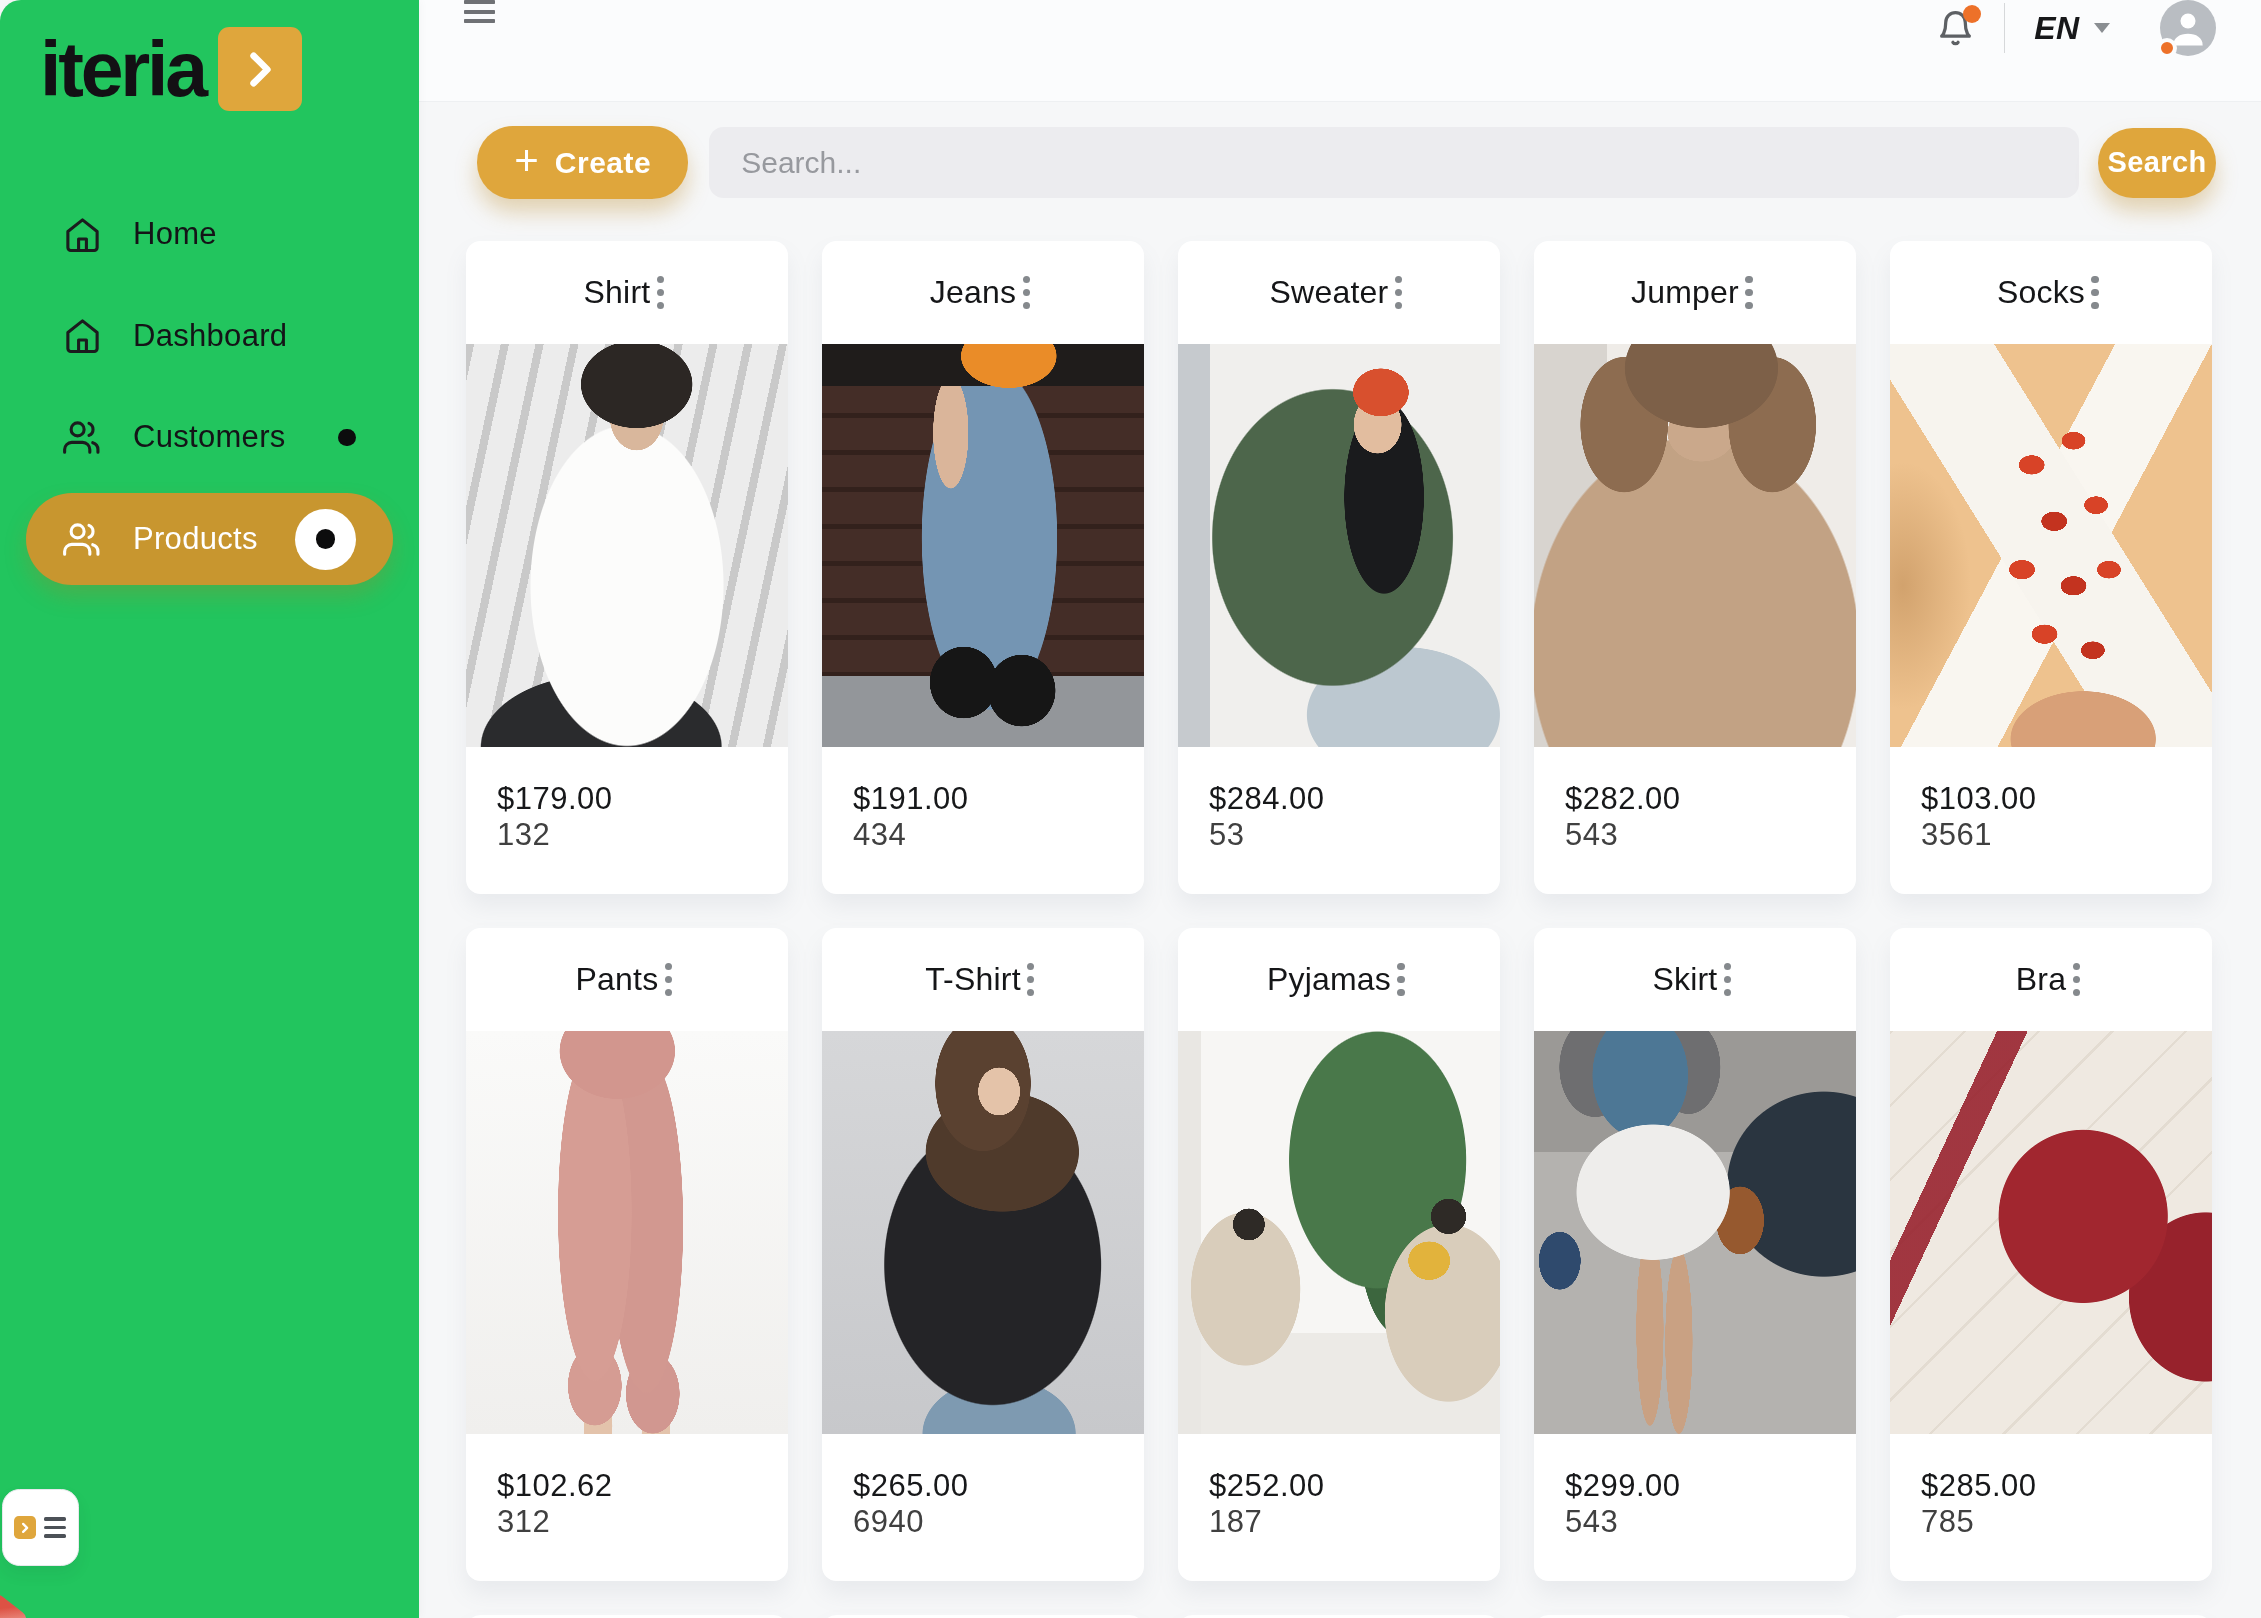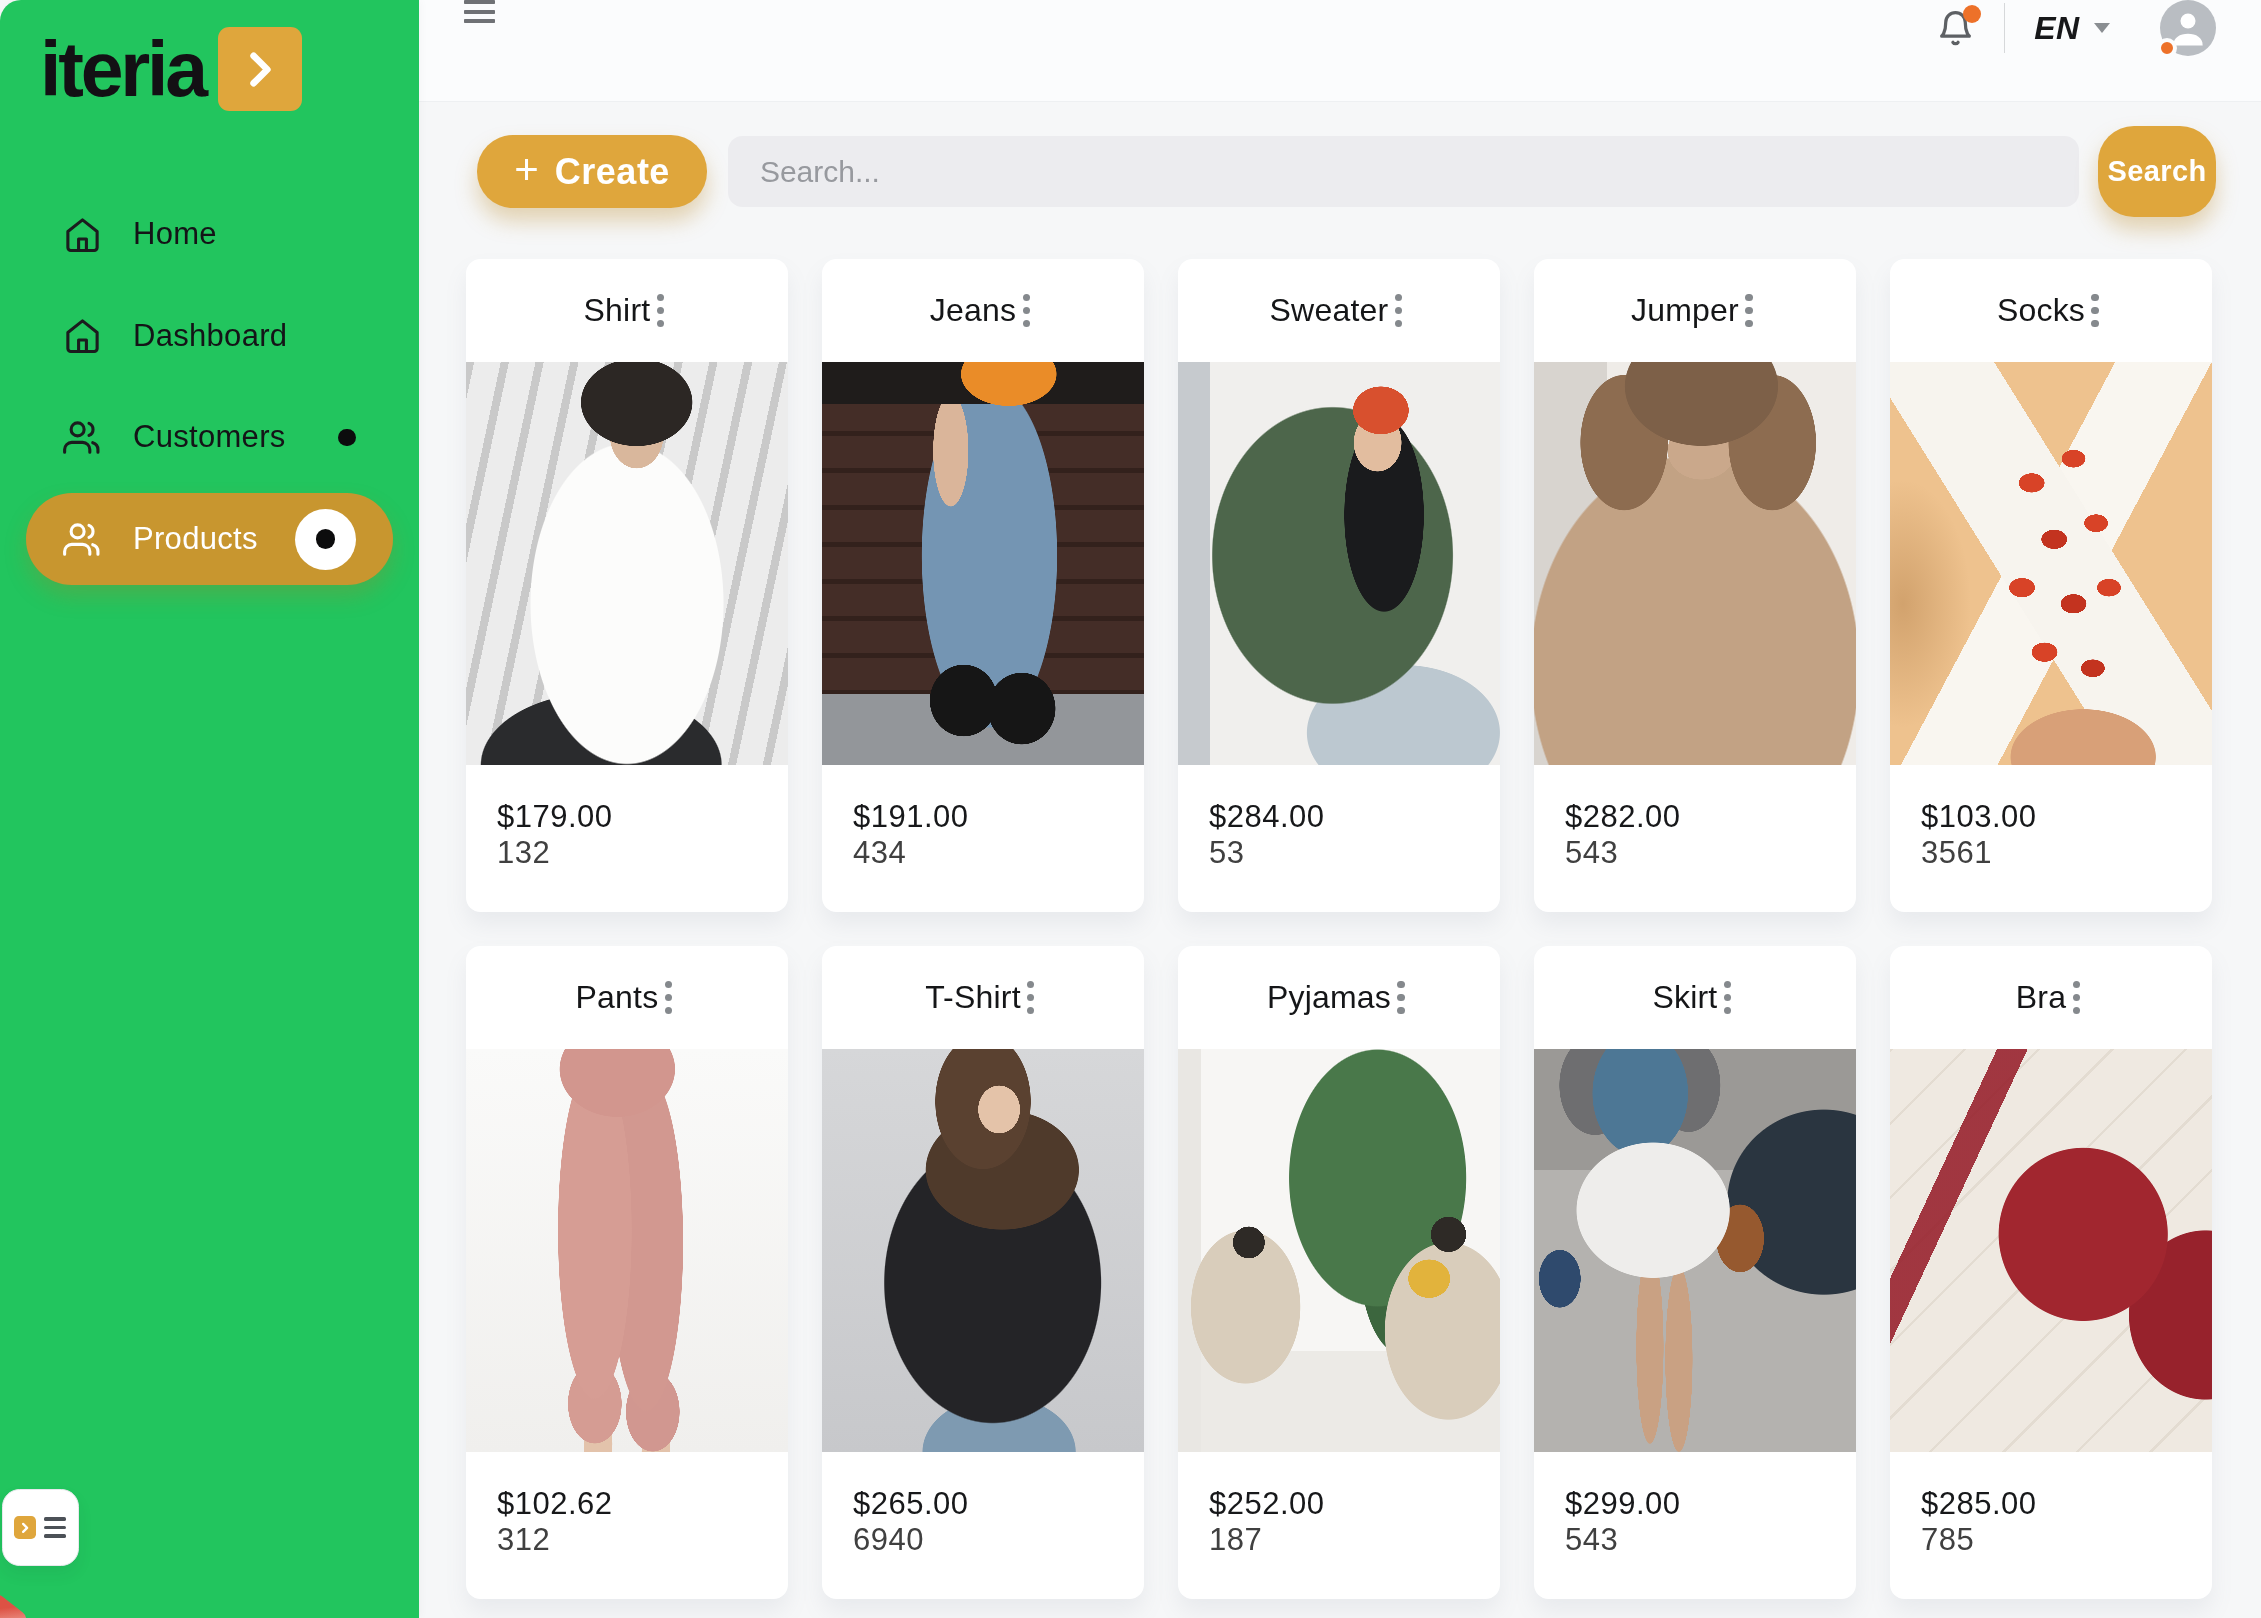--- a/index.html
+++ b/index.html
@@ -80,29 +80,29 @@
     background:var(--notif,#ED7129); border:4px solid #fbfcfd; }
 
   
   .toolbar { display:flex; align-items:center; margin:24px 45px 0 47px; flex:0 0 auto; }
   .create-btn {
     margin-left:11.3px; height:73px; border-radius:36px; background:var(--accent,#DFA63C);
     border:none; color:#fff; display:flex; align-items:center; padding:0 37px; cursor:pointer;
     box-shadow:0 13px 21px rgba(190,140,45,.35); font-family:inherit;
   }
   .create-plus { font-size:42px; font-weight:400; line-height:1; margin-right:16px; transform:translateY(-2.4px); }
-  .create-label { font-size:36px; font-weight:600; letter-spacing:0.5px; }
+  .create-label { font-size:30px; font-weight:600; letter-spacing:0.5px; }
   .search-input {
     flex:1 1 auto; height:71px; margin:0 19.3px 0 21px; border:none; outline:none;
     background:#ececef; border-radius:14.5px; padding:0 32px; font-size:30px;
     color:#3a3c3f; font-family:inherit;
   }
   .search-input::placeholder { color:#97999e; }
   .search-btn {
-    width:118px; height:91px; border-radius:36px; border:none; background:var(--accent,#DFA63C);
+    width:118px; height:70px; border-radius:36px; border:none; background:var(--accent,#DFA63C);
     color:#fff; font-size:29px; font-weight:600; letter-spacing:0.4px; cursor:pointer;
     box-shadow:0 13px 21px rgba(190,140,45,.35); font-family:inherit; flex:0 0 auto;
   }
 
   
   .grid {
     margin:42px 47px 0 47px;
     display:grid; grid-template-columns:repeat(5,322px); gap:34px; grid-auto-rows:653px;
   }
   .card {

